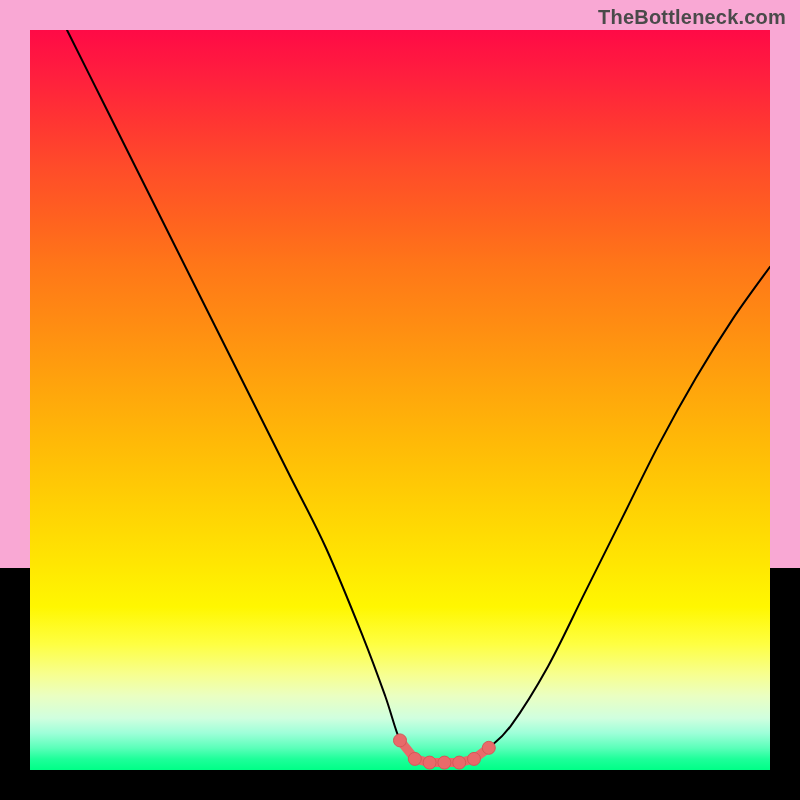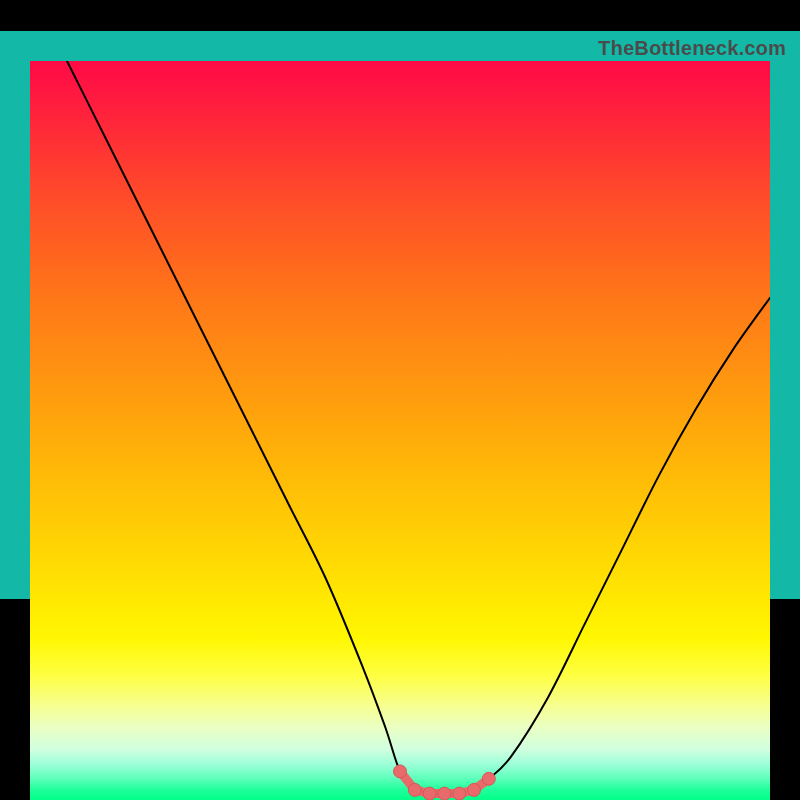--- a/index.html
+++ b/index.html
@@ -8,22 +8,21 @@
     width: 800px;
     height: 800px;
     overflow: hidden;
     background: #000;
     font-family: Arial, Helvetica, sans-serif;
   }
   .frame {
     position: relative;
     width: 800px;
     height: 568px;
-    background: #14b8a6;
-    margin-top: 31px;
+    background: #f9a8d4;
   }
   .plot-area {
     position: absolute;
     left: 30px;
     top: 30px;
     width: 740px;
     height: 740px;
     overflow: hidden;
   }
   .gradient-bg {

